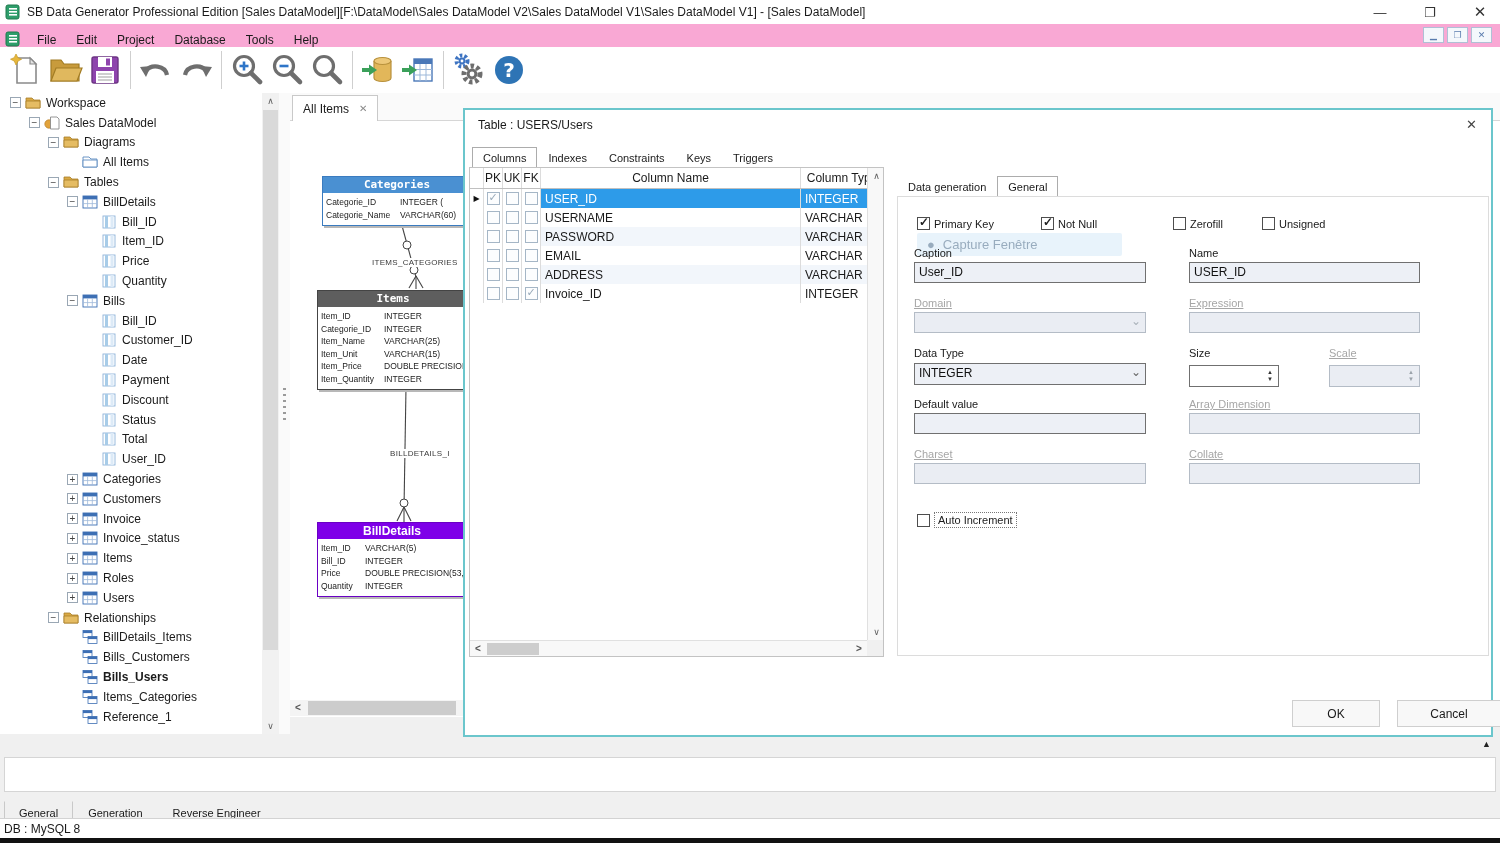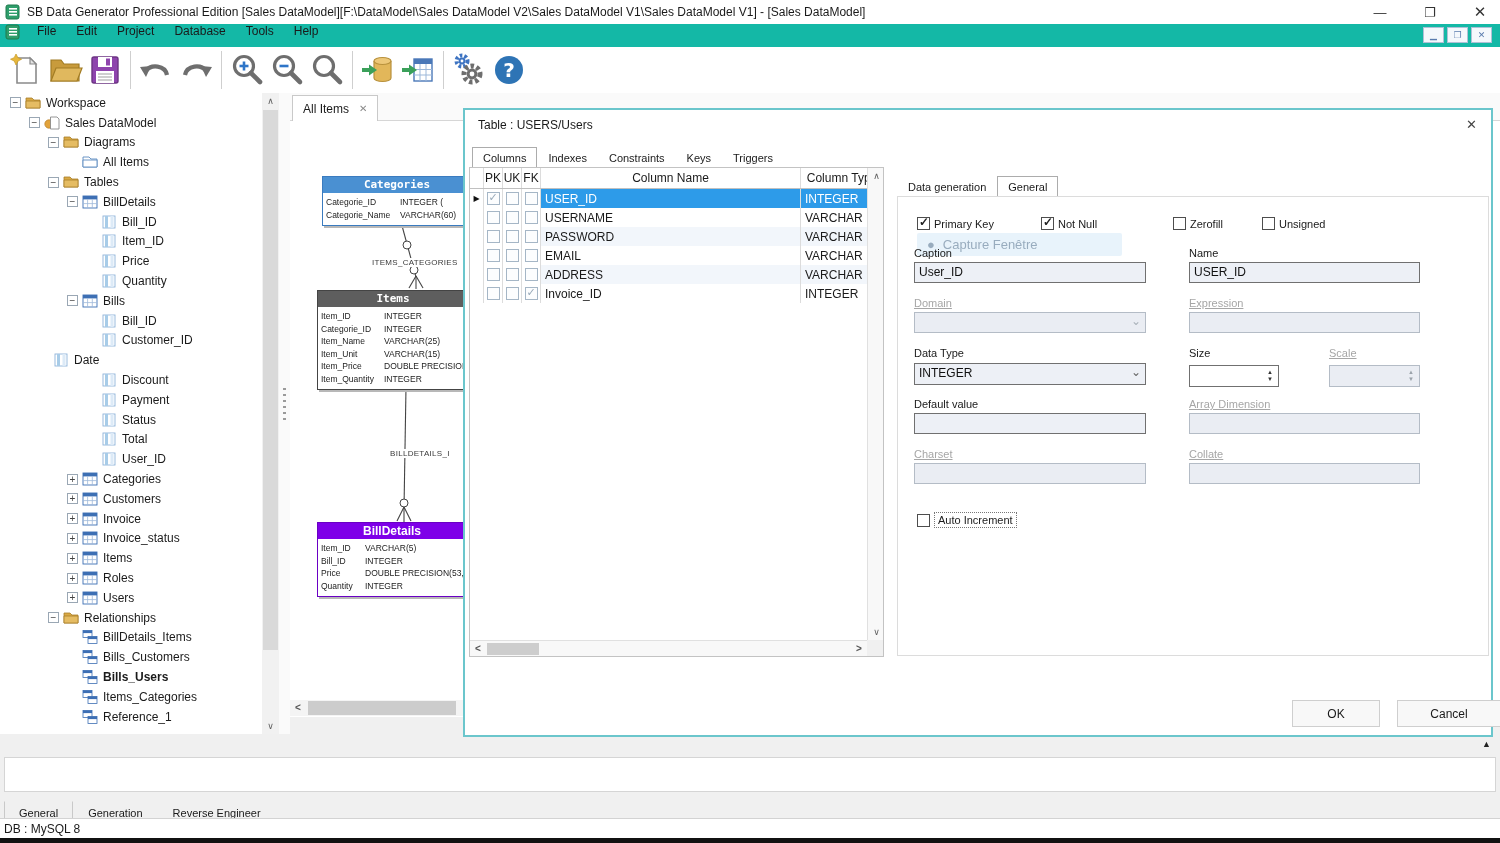--- a/index.html
+++ b/index.html
@@ -8,21 +8,21 @@
   .app { position:relative; width:1500px; height:843px; background:#F0F0F0; overflow:hidden; }
 
   
   .titlebar { position:absolute; left:0; top:0; width:1500px; height:24px; background:#FFFFFF; display:flex; align-items:center; }
   .appicon { width:16px; height:16px; margin:0 6px 0 5px; flex:0 0 auto; }
   .title-text { font-size:12px; color:#1A1A1A; white-space:nowrap; overflow:hidden; }
   .win-controls { position:absolute; right:10px; top:0; height:24px; display:flex; align-items:center; gap:30px; }
   .wbtn { font-size:13px; color:#333; width:20px; text-align:center; cursor:default; }
 
   
-  .menubar { position:absolute; left:0; top:24px; width:1500px; height:23px; background:#14b8a6; display:flex; align-items:flex-start; }
+  .menubar { position:absolute; left:0; top:24px; width:1500px; height:23px; background:#f9a8d4; display:flex; align-items:flex-end; }
   .menubar .appicon { margin-left:5px; }
   .menu-item { font-size:12px; color:#1A1A1A; padding:0 10px; }
   .mdi-controls { position:absolute; right:8px; top:3px; display:flex; gap:3px; }
   .mdibtn { width:21px; height:16px; border:1px solid #AFC0D6; background:#F4F8FC; color:#5A7CAE; font-size:9px; line-height:14px; text-align:center; }
 
   
   .toolbar { position:absolute; left:0; top:47px; width:1500px; height:46px; background:#FFFFFF; display:flex; align-items:center; padding-left:5px; }
   .tbtn { width:40px; height:40px; display:flex; align-items:center; justify-content:center; }
   .tsep { width:1px; height:38px; background:#CFCFCF; margin:0 5px; }
 
@@ -410,52 +410,52 @@
             <span class="exp"></span>
             <span class="ticon">
               <svg viewBox="0 0 16 16">
                 <rect x="2" y="2" width="12" height="12" fill="#FFF" stroke="#8FB3D9" stroke-width="0.9"></rect>
                 <rect x="4" y="2" width="3" height="12" fill="#A8CCE8"></rect>
                 <rect x="9.5" y="2" width="3" height="12" fill="#DCEAF7"></rect>
               </svg>
             </span>
             <span class="tlabel">Customer_ID</span>
           </div>
-          <div class="trow" style="padding-left: 38px;">
+          <div class="trow" style="padding-left: 86px;">
             <span class="exp"></span>
             <span class="ticon">
               <svg viewBox="0 0 16 16">
                 <rect x="2" y="2" width="12" height="12" fill="#FFF" stroke="#8FB3D9" stroke-width="0.9"></rect>
                 <rect x="4" y="2" width="3" height="12" fill="#A8CCE8"></rect>
                 <rect x="9.5" y="2" width="3" height="12" fill="#DCEAF7"></rect>
               </svg>
             </span>
             <span class="tlabel">Date</span>
           </div>
           <div class="trow" style="padding-left: 86px;">
             <span class="exp"></span>
             <span class="ticon">
               <svg viewBox="0 0 16 16">
                 <rect x="2" y="2" width="12" height="12" fill="#FFF" stroke="#8FB3D9" stroke-width="0.9"></rect>
                 <rect x="4" y="2" width="3" height="12" fill="#A8CCE8"></rect>
                 <rect x="9.5" y="2" width="3" height="12" fill="#DCEAF7"></rect>
               </svg>
             </span>
+            <span class="tlabel">Payment</span>
+          </div>
+          <div class="trow" style="padding-left: 86px;">
+            <span class="exp"></span>
+            <span class="ticon">
+              <svg viewBox="0 0 16 16">
+                <rect x="2" y="2" width="12" height="12" fill="#FFF" stroke="#8FB3D9" stroke-width="0.9"></rect>
+                <rect x="4" y="2" width="3" height="12" fill="#A8CCE8"></rect>
+                <rect x="9.5" y="2" width="3" height="12" fill="#DCEAF7"></rect>
+              </svg>
+            </span>
             <span class="tlabel">Discount</span>
-          </div>
-          <div class="trow" style="padding-left: 86px;">
-            <span class="exp"></span>
-            <span class="ticon">
-              <svg viewBox="0 0 16 16">
-                <rect x="2" y="2" width="12" height="12" fill="#FFF" stroke="#8FB3D9" stroke-width="0.9"></rect>
-                <rect x="4" y="2" width="3" height="12" fill="#A8CCE8"></rect>
-                <rect x="9.5" y="2" width="3" height="12" fill="#DCEAF7"></rect>
-              </svg>
-            </span>
-            <span class="tlabel">Payment</span>
           </div>
           <div class="trow" style="padding-left: 86px;">
             <span class="exp"></span>
             <span class="ticon">
               <svg viewBox="0 0 16 16">
                 <rect x="2" y="2" width="12" height="12" fill="#FFF" stroke="#8FB3D9" stroke-width="0.9"></rect>
                 <rect x="4" y="2" width="3" height="12" fill="#A8CCE8"></rect>
                 <rect x="9.5" y="2" width="3" height="12" fill="#DCEAF7"></rect>
               </svg>
             </span>

